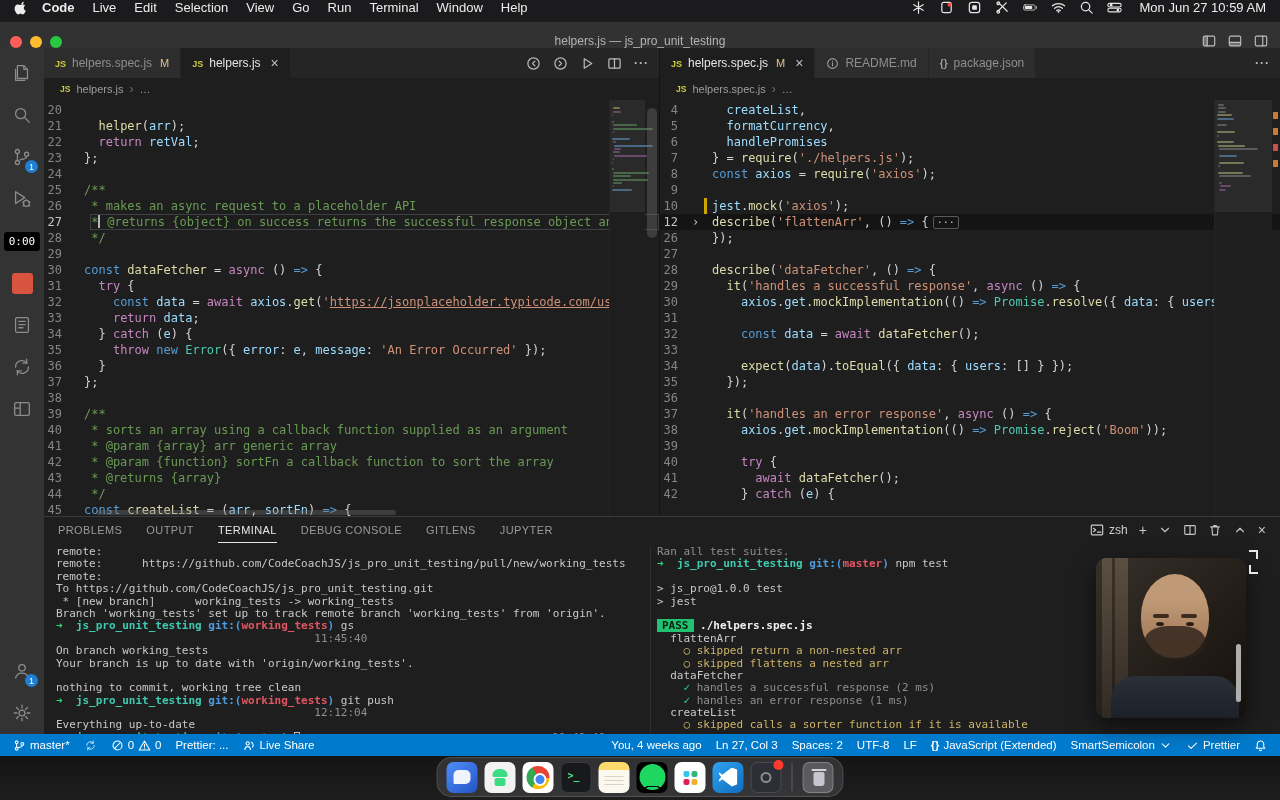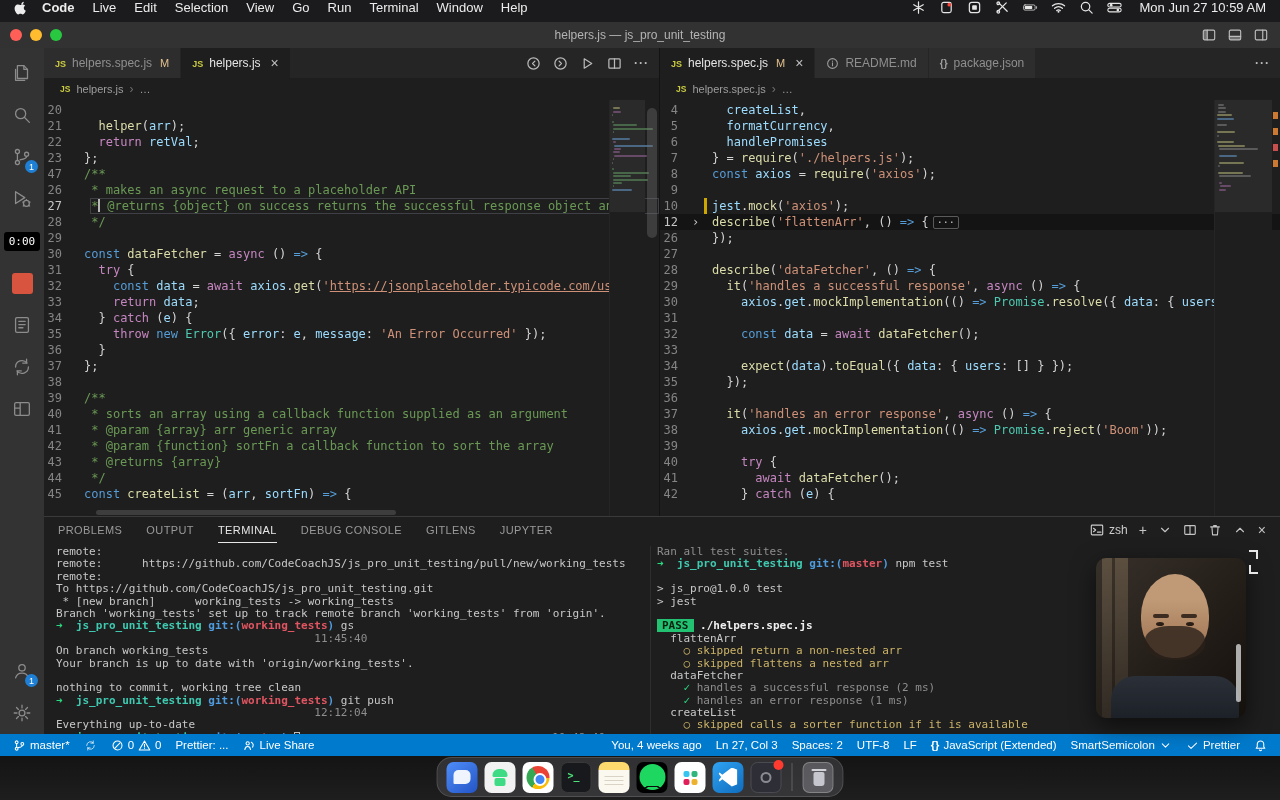--- a/index.html
+++ b/index.html
@@ -16,21 +16,21 @@
   .mb-items { display:flex; align-items:center; }
   .menu-item { padding:0 9px; }
   .menu-item.bold { font-weight:bold; }
   .mb-right { margin-left:auto; display:flex; align-items:center; gap:8px; }
   .mb-right .icons { display:flex; align-items:center; gap:13px; color:#e6e6e6; }
   .status-icon svg { width:15px; height:15px; }
   .clock { margin-left:10px; font-size:13px; white-space:nowrap; }
 
   
   .vswindow { position:absolute; top:22px; left:0; right:0; height:734px; display:flex; flex-direction:column; background:#1e1e1e; }
-  .titlebar { height:26px; background:#323233; display:flex; align-items:center; position:relative; flex:none; }
+  .titlebar { height:26px; background:#323233; display:flex; align-items:flex-end; position:relative; flex:none; }
   .lights { display:flex; gap:8px; padding-left:10px; z-index:2; }
   .tl { width:12px; height:12px; border-radius:50%; }
   .tl.red { background:#ff5f57; } .tl.yellow { background:#febc2e; } .tl.green { background:#28c840; }
   .title-text { position:absolute; left:0; right:0; text-align:center; color:#b4b4b4; font-size:12px; }
   .tb-icons { margin-left:auto; display:flex; gap:12px; padding-right:12px; color:#bdbdbd; z-index:2; }
   .tb-icons svg { width:14px; height:14px; }
 
   .vsbody { flex:1; display:flex; min-height:0; }
 
   
@@ -445,21 +445,22 @@
             <span>helpers.js</span>
             <span class="bc-chev">›</span>
             <span>…</span>
           </div>
           <div class="editor">
             <div class="code" id="code-left">
                 <div class="code-line"><span class="ln">20</span><span class="line-text"></span></div>
                 <div class="code-line"><span class="ln">21</span><span class="line-text"><span class="tok-pln">  </span><span class="tok-fn">helper</span><span class="tok-pln">(</span><span class="tok-vr">arr</span><span class="tok-pln">);</span></span></div>
                 <div class="code-line"><span class="ln">22</span><span class="line-text"><span class="tok-pln">  </span><span class="tok-ctl">return</span><span class="tok-pln"> </span><span class="tok-vr">retVal</span><span class="tok-pln">;</span></span></div>
                 <div class="code-line"><span class="ln">23</span><span class="line-text"><span class="tok-pln">};</span></span></div>
-                <div class="code-line"><span class="ln">47</span><span class="line-text"><span class="tok-cmt">/**</span></span></div>
+                <div class="code-line"><span class="ln">24</span><span class="line-text"></span></div>
+                <div class="code-line"><span class="ln">25</span><span class="line-text"><span class="tok-cmt">/**</span></span></div>
                 <div class="code-line"><span class="ln">26</span><span class="line-text"><span class="tok-cmt"> * makes an async request to a placeholder API</span></span></div>
                 <div class="code-line cur"><span class="ln ln-active">27</span><span class="line-text"><span class="tok-cmt"> *</span><span class="caret"></span><span class="tok-cmt"> @returns {object} on success returns the successful response object and</span></span></div>
                 <div class="code-line"><span class="ln">28</span><span class="line-text"><span class="tok-cmt"> */</span></span></div>
                 <div class="code-line"><span class="ln">29</span><span class="line-text"></span></div>
                 <div class="code-line"><span class="ln">30</span><span class="line-text"><span class="tok-kw">const</span><span class="tok-pln"> </span><span class="tok-fn">dataFetcher</span><span class="tok-pln"> = </span><span class="tok-ctl">async</span><span class="tok-pln"> () </span><span class="tok-kw">=&gt;</span><span class="tok-pln"> {</span></span></div>
                 <div class="code-line"><span class="ln">31</span><span class="line-text"><span class="tok-pln">  </span><span class="tok-ctl">try</span><span class="tok-pln"> {</span></span></div>
                 <div class="code-line"><span class="ln">32</span><span class="line-text"><span class="tok-pln">    </span><span class="tok-kw">const</span><span class="tok-pln"> </span><span class="tok-vr">data</span><span class="tok-pln"> = </span><span class="tok-ctl">await</span><span class="tok-pln"> </span><span class="tok-vr">axios</span><span class="tok-pln">.</span><span class="tok-fn">get</span><span class="tok-pln">(</span><span class="tok-str">'</span><span class="tok-lnk">https://jsonplaceholder.typicode.com/use</span></span></div>
                 <div class="code-line"><span class="ln">33</span><span class="line-text"><span class="tok-pln">    </span><span class="tok-ctl">return</span><span class="tok-pln"> </span><span class="tok-vr">data</span><span class="tok-pln">;</span></span></div>
                 <div class="code-line"><span class="ln">34</span><span class="line-text"><span class="tok-pln">  } </span><span class="tok-ctl">catch</span><span class="tok-pln"> (</span><span class="tok-vr">e</span><span class="tok-pln">) {</span></span></div>
                 <div class="code-line"><span class="ln">35</span><span class="line-text"><span class="tok-pln">    </span><span class="tok-ctl">throw</span><span class="tok-pln"> </span><span class="tok-kw">new</span><span class="tok-pln"> </span><span class="tok-cls">Error</span><span class="tok-pln">({ </span><span class="tok-vr">error</span><span class="tok-pln">: </span><span class="tok-vr">e</span><span class="tok-pln">, </span><span class="tok-vr">message</span><span class="tok-pln">: </span><span class="tok-str">'An Error Occurred'</span><span class="tok-pln"> });</span></span></div>

